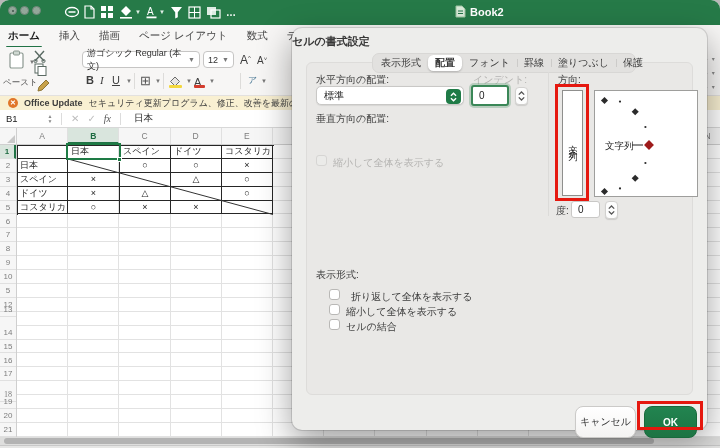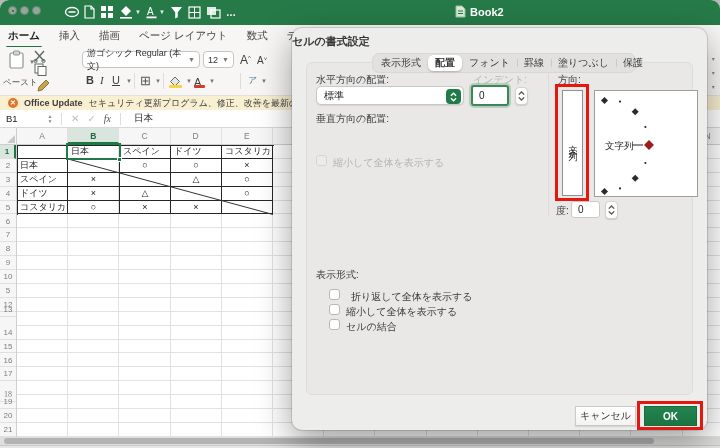--- a/index.html
+++ b/index.html
@@ -85,21 +85,21 @@
   #indent-input{position:absolute;left:179px;top:57px;width:38px;height:21px;background:#fff;border:2px solid #3a8757;border-radius:3px;box-shadow:0 0 0 2px rgba(58,135,87,.28);font-size:10px;color:#222;display:flex;align-items:center;padding-left:6px;}
   .stepper{position:absolute;width:13px;height:18px;background:#fdfdfd;border:1px solid #d2d1cf;border-radius:4px;box-shadow:0 1px 1px rgba(0,0,0,.12);display:flex;flex-direction:column;align-items:center;justify-content:center;color:#555;}
   .cbx{position:absolute;width:11px;height:11px;background:#fff;border:1px solid #b9b8b6;border-radius:3px;}
   .cbx.dis{background:#ebebe9;border-color:#d6d5d3;}
   #vdivider{position:absolute;left:256px;top:44px;width:1px;height:144px;background:#dcdbd9;}
   .redbox{position:absolute;border:3px solid #e5180f;z-index:5;}
   #vtextbox{position:absolute;left:270px;top:62px;width:21px;height:106px;background:#fff;border:1px solid #8f8f8d;display:flex;align-items:center;justify-content:center;}
   #vtext{writing-mode:vertical-rl;text-orientation:upright;font-size:9px;letter-spacing:4px;color:#222;}
   #gauge{position:absolute;left:302px;top:62px;width:104px;height:107px;background:#fff;border:1px solid #9e9e9c;}
   #deg-input{position:absolute;left:279px;top:173px;width:29px;height:17px;background:#fff;border:1px solid #c9c8c6;border-radius:3px;font-size:10px;color:#222;display:flex;align-items:center;padding-left:6px;}
-  .btn{position:absolute;height:20px;border-radius:0;font-size:10px;display:flex;align-items:center;justify-content:center;}
+  .btn{position:absolute;height:32px;border-radius:8px;font-size:10px;display:flex;align-items:center;justify-content:center;}
   #btn-cancel{left:283px;top:378px;width:61px;background:linear-gradient(#ffffff,#f4f3f2);border:1px solid #cbcac8;color:#333;box-shadow:0 1px 1px rgba(0,0,0,.1);}
   #btn-ok{left:352px;top:378px;width:53px;background:linear-gradient(#228450,#1d7443);color:#fff;font-weight:bold;border:1px solid #196a3c;}
 </style>
 </head>
 <body>
 
 <div id="screen">
 
   <div id="titlebar">
     <span class="tl" style="left:8px">

